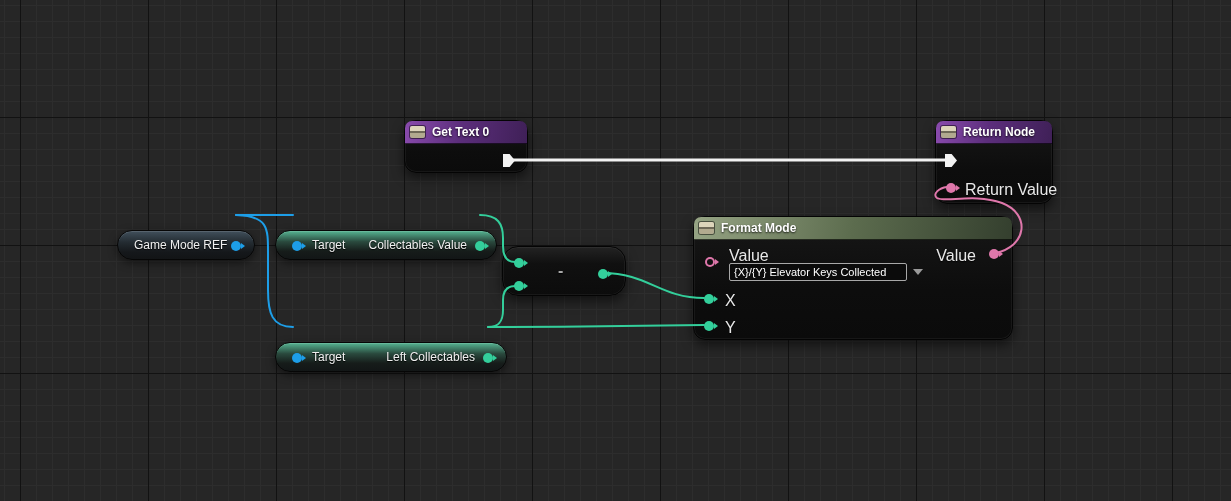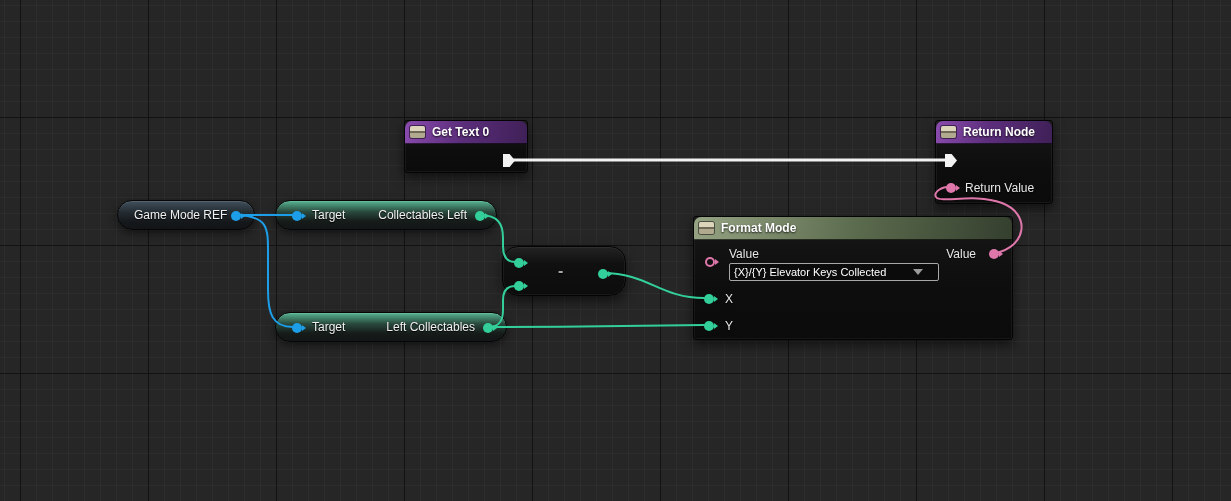--- a/index.html
+++ b/index.html
@@ -13,43 +13,43 @@
       linear-gradient(90deg, #121212 1px, transparent 1px),
       linear-gradient(#2d2d2d 1px, transparent 1px),
       linear-gradient(90deg, #2d2d2d 1px, transparent 1px);
     background-size:128px 128px, 128px 128px, 16px 16px, 16px 16px;
     background-position:0 117px, 20px 0, 0 5px, 4px 0;
   }
   
   .node {
     position:absolute; z-index:1;
     background:linear-gradient(#171717, #0d0d0d 60%, #0b0b0b);
-    border:1px solid #040404; border-radius:3px;
+    border:1px solid #040404; border-radius:12px;
     box-shadow:0 5px 12px rgba(0,0,0,.55), inset 0 0 0 1px rgba(255,255,255,.05);
   }
   .hdr {
     height:23px; display:flex; align-items:center; gap:7px;
     padding:0 10px 0 5px; border-radius:7px 7px 0 0;
     border-bottom:1px solid rgba(0,0,0,.65);
   }
   .hdr.purple { background:linear-gradient(100deg, var(--c-function_header,#8a4bae) 0%, #5c2e7c 45%, #3f2057 100%); }
   .hdr.sage   { background:linear-gradient(100deg, var(--c-text_header,#96a484) 0%, #5c6c4e 50%, #343f2e 100%); }
   .fn-icon {
     width:15px; height:12px; border-radius:2px; flex:0 0 auto;
     background:linear-gradient(#ddd5bb 0 42%, #6f6a58 42% 55%, #b2aa8f 55% 100%);
     box-shadow:0 0 0 1px rgba(0,0,0,.5);
   }
   .ttl { font-size:12px; font-weight:bold; color:#fff; text-shadow:0 1px 2px rgba(0,0,0,.85); white-space:nowrap; }
-  .lbl { position:absolute; font-size:12px; color:#e8e8e8; text-shadow:0 1px 1px #000; white-space:nowrap; }
+  .lbl { position:absolute; font-size:16px; color:#e8e8e8; text-shadow:0 1px 1px #000; white-space:nowrap; }
   
   .pill {
     position:absolute; z-index:1; height:30px; border-radius:15px;
     border:1px solid #060606;
     box-shadow:0 3px 8px rgba(0,0,0,.5), inset 0 1px 0 rgba(255,255,255,.12);
-    display:flex; align-items:center;
+    display:flex; align-items:center;margin-top:30px;
   }
   .pill .p-text { font-size:12px; color:#f0f0f0; text-shadow:0 1px 1px #000; white-space:nowrap; }
   .pill.green { background:linear-gradient(var(--c-pill_green,#56b492) 0%, #2a4a3e 38%, #161c1a 72%, #121616 100%); }
   .pill.blue  { background:linear-gradient(var(--c-pill_blue,#41505c) 0%, #242c32 40%, #15181b 75%, #121416 100%); }
   
   .pin { position:absolute; width:10px; height:10px; border-radius:50%; background:currentColor; z-index:2; }
   .pin::after {
     content:""; position:absolute; left:10px; top:2px; width:0; height:0;
     border-top:3px solid transparent; border-bottom:3px solid transparent;
     border-left:4px solid currentColor;
@@ -58,21 +58,21 @@
   .c-obj { color:var(--c-object,#1d9ee8); }
   .c-int { color:var(--c-integer,#33cf9b); }
   .c-txt { color:var(--c-text,#e07bb0); }
   .pin-exec {
     position:absolute; width:12px; height:13px; z-index:2;
     background:var(--c-exec,#f2f2f2);
     clip-path:polygon(0 0, 55% 0, 100% 50%, 55% 100%, 0 100%);
   }
   
   .fmt-box {
-    position:absolute; height:18px; width:210px;
+    position:absolute; height:18px; width:178px;
     font-family:"Liberation Sans", sans-serif; font-size:11px; color:#fff;
     background:#0b0b0b; border:1px solid #a8a8a8; border-radius:2px;
     padding:0 4px; white-space:nowrap;
   }
   .dd {
     position:absolute; width:0; height:0;
     border-left:5px solid transparent; border-right:5px solid transparent;
     border-top:6px solid #9a9a9a; cursor:pointer;
   }
   .op {
@@ -111,21 +111,21 @@
   </div>
 
   <div class="pill blue" style="left:117px; top:200px; width:138px;">
     <span class="p-text" style="padding-left:16px;">Game Mode REF</span>
     <span class="pin c-obj" style="left:113px; top:10px;"></span>
   </div>
 
   <div class="pill green" style="left:275px; top:200px; width:222px;">
     <span class="pin c-obj" style="left:16px; top:10px;"></span>
     <span class="p-text" style="position:absolute; left:36px;">Target</span>
-    <span class="p-text" style="position:absolute; right:29px;">Collectables Left</span>
+    <span class="p-text" style="position:absolute; right:29px;">Collectables Value</span>
     <span class="pin c-int" style="left:199px; top:10px;"></span>
   </div>
 
   <div class="pill green" style="left:275px; top:312px; width:232px;">
     <span class="pin c-obj" style="left:16px; top:10px;"></span>
     <span class="p-text" style="position:absolute; left:36px;">Target</span>
     <span class="p-text" style="position:absolute; right:31px;">Left Collectables</span>
     <span class="pin c-int" style="left:207px; top:10px;"></span>
   </div>
 

